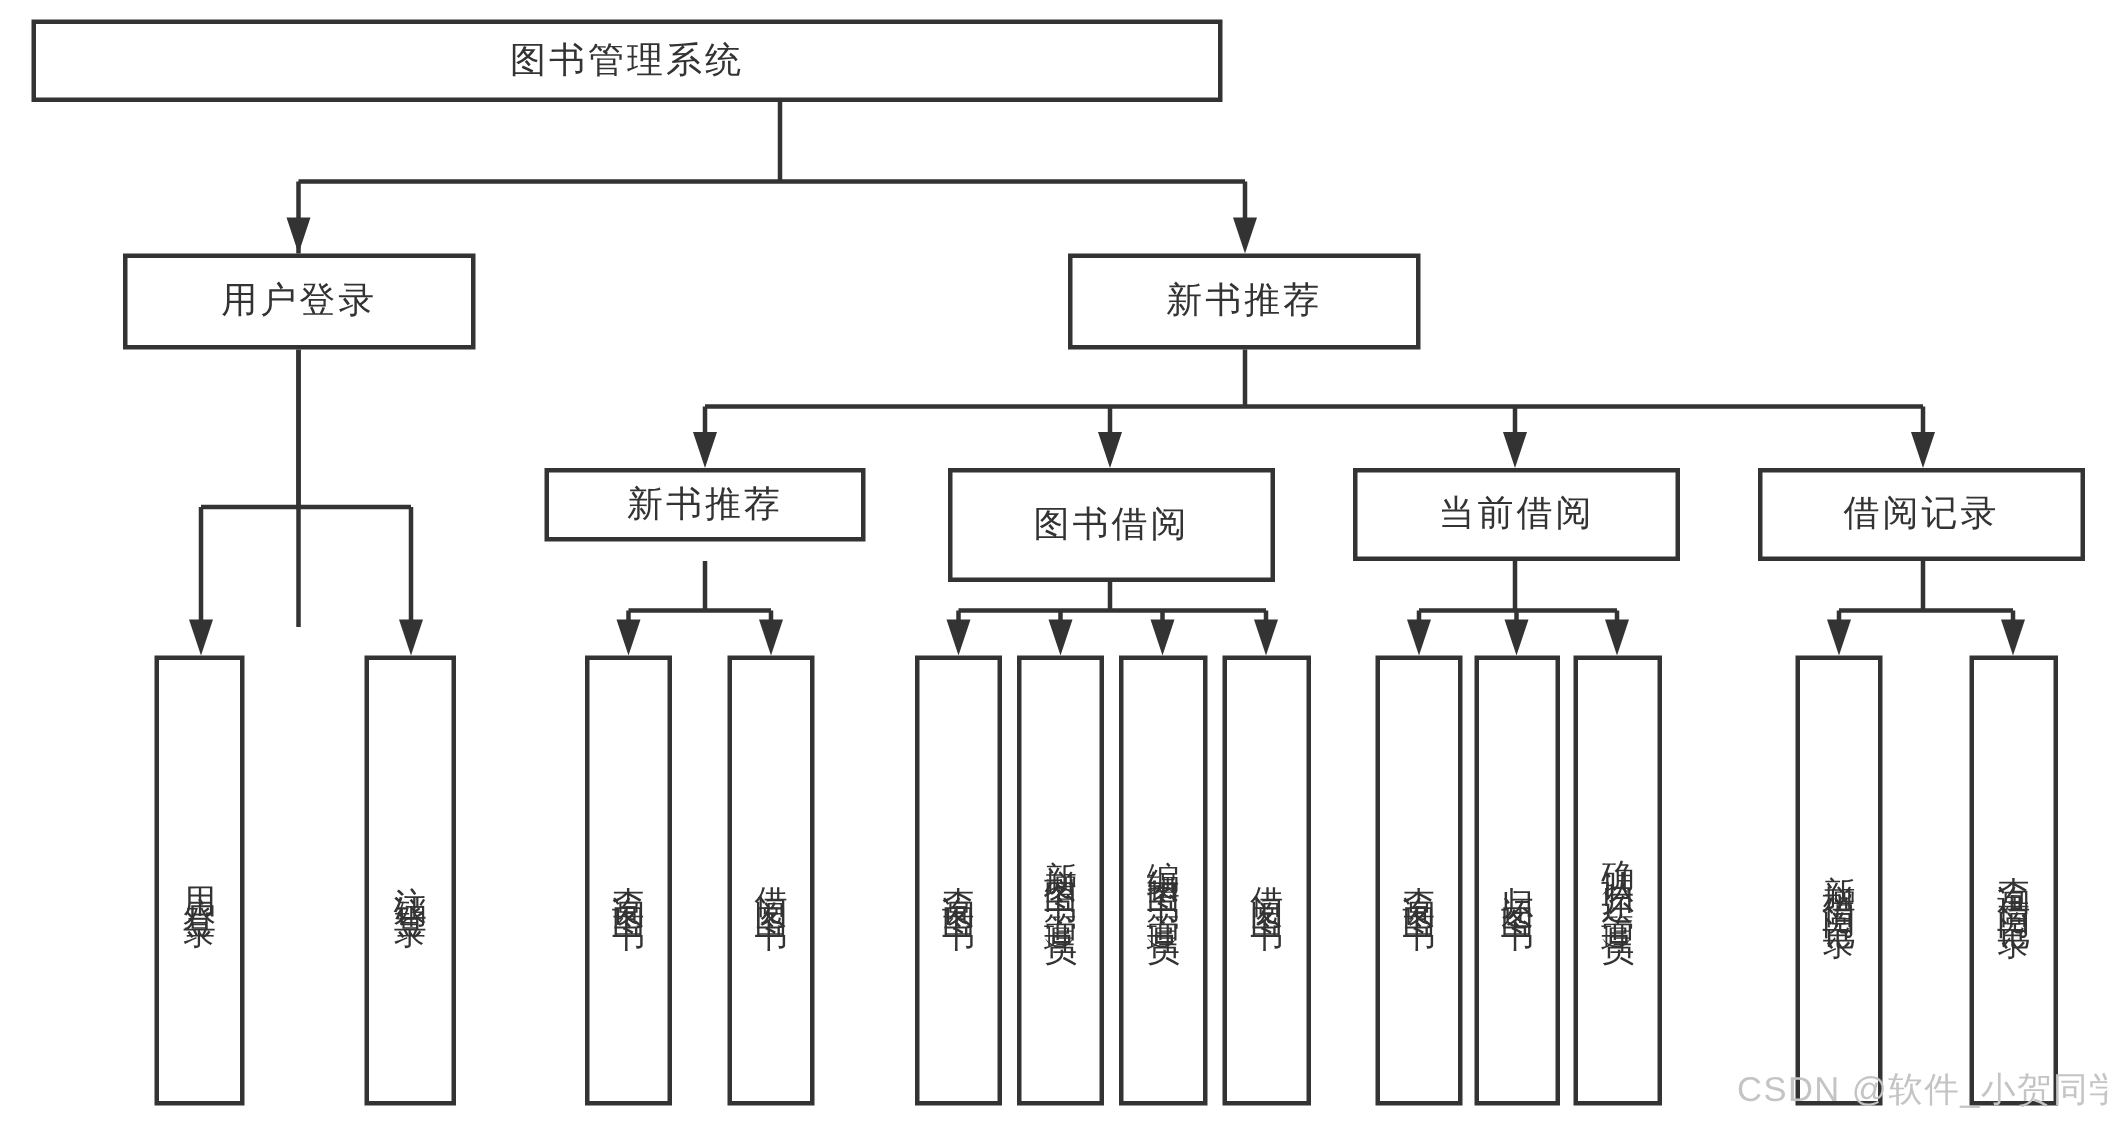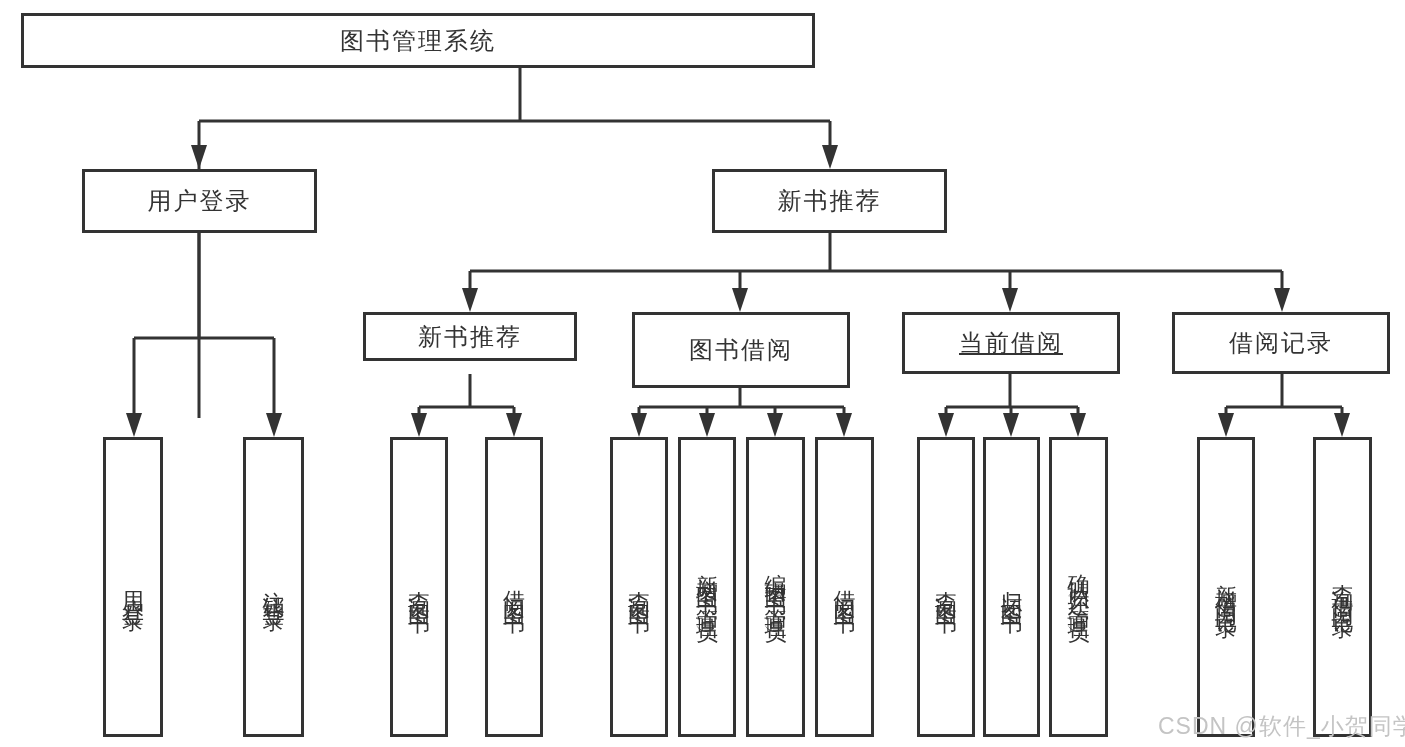--- a/index.html
+++ b/index.html
@@ -125,21 +125,21 @@
   <div class="node hbox" style="left:712px; top:169px; width:235px; height:64px;">
     <span>新书推荐</span>
   </div>
 
   <div class="node hbox" style="left:363px; top:312px; width:214px; height:49px;">
     <span>新书推荐</span>
   </div>
   <div class="node hbox" style="left:632px; top:312px; width:218px; height:76px;">
     <span>图书借阅</span>
   </div>
-  <div class="node hbox" style="left:902px; top:312px; width:218px; height:62px;text-decoration:underline;">
+  <div class="node hbox" style="left:902px; top:312px; width:218px; height:62px;">
     <span>当前借阅</span>
   </div>
   <div class="node hbox" style="left:1172px; top:312px; width:218px; height:62px;">
     <span>借阅记录</span>
   </div>
 
   <div class="node vbox" style="left:103px; top:437px; width:60px; height:300px;">
     <span>用户登录</span>
   </div>
   <div class="node vbox" style="left:243px; top:437px; width:61px; height:300px;">

